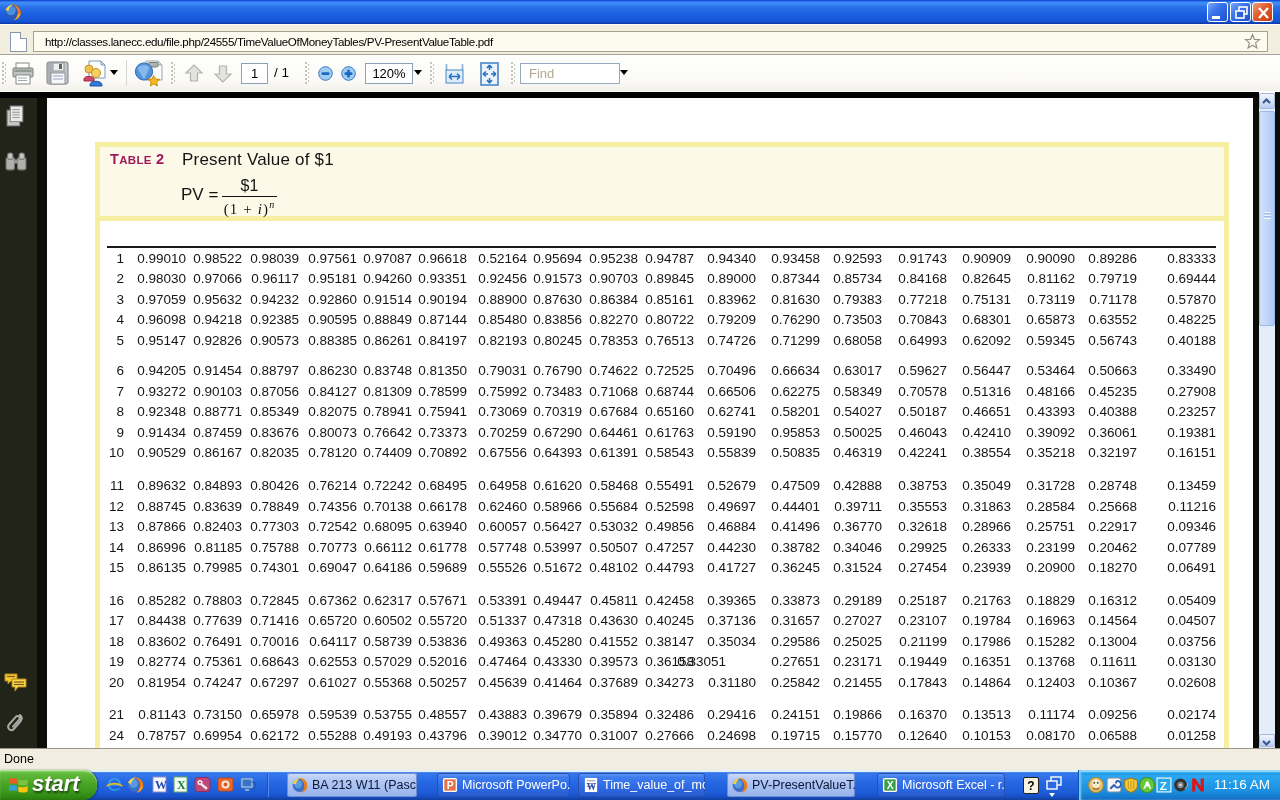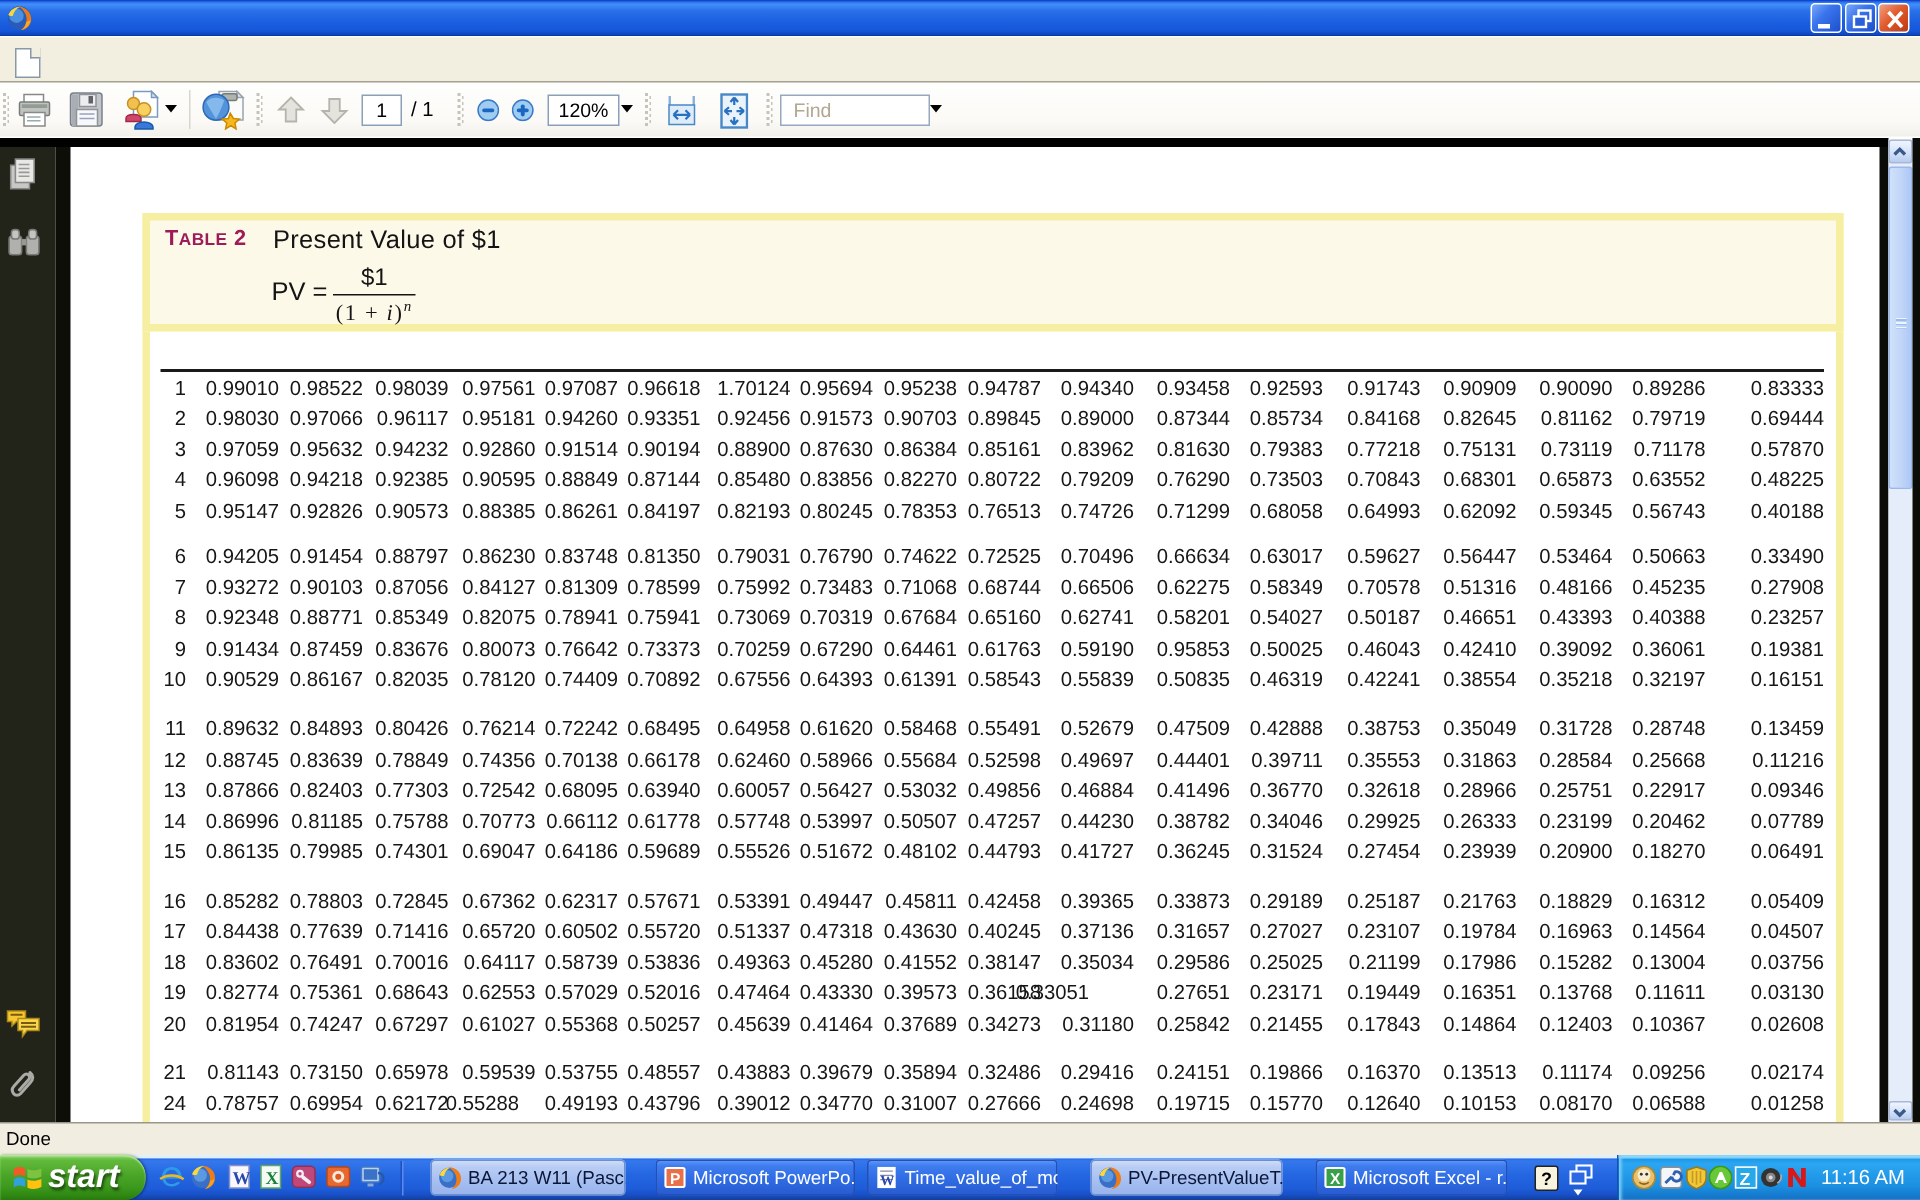--- a/index.html
+++ b/index.html
@@ -119,20 +119,25 @@
     </div>
   <div class="winbtn close" style="left:1252px">
       <svg width="21" height="20">
         <path d="M6 5 L15 15 M15 5 L6 15" stroke="#fff" stroke-width="2.4"></path>
       </svg>
     </div>
 </div>
 
 <div id="urlrow">
   <div id="pageicon"></div>
+  <div id="urlfield">http://classes.lanecc.edu/file.php/24555/TimeValueOfMoneyTables/PV-PresentValueTable.pdf
+    <svg id="star" width="17" height="17" viewBox="0 0 17 17">
+        <path d="M8.5 1.5 L10.4 6.3 L15.5 6.6 L11.6 9.9 L12.9 15 L8.5 12.2 L4.1 15 L5.4 9.9 L1.5 6.6 L6.6 6.3 Z" fill="none" stroke="#98937e" stroke-width="1.2"></path>
+      </svg>
+  </div>
 </div>
 
 <div id="toolbar">
   <div class="grip" style="left:2px"></div>
   <svg class="abs" style="left:12px;top:6px" width="22" height="24" viewBox="0 0 22 24">
     <rect x="4" y="1" width="13" height="6" fill="#fff" stroke="#888"></rect>
     <rect x="1" y="6" width="20" height="9" rx="1" fill="#c0c4c0" stroke="#787c78"></rect>
     <rect x="2.5" y="7.5" width="17" height="2.5" fill="#949a94"></rect>
     <rect x="4" y="13" width="14" height="9" fill="#fff" stroke="#888"></rect>
     <line x1="6" y1="16" x2="15" y2="16" stroke="#9aa"></line>
@@ -260,21 +265,21 @@
     </div>
   <div id="hline"></div>
 <div class="row" style="top:248.9px">
       <b class="c" style="left:84px;width:40px">1</b>
       <b class="c" style="left:130px;width:56px">0.99010</b>
       <b class="c" style="left:186px;width:56px">0.98522</b>
       <b class="c" style="left:243px;width:56px">0.98039</b>
       <b class="c" style="left:301px;width:56px">0.97561</b>
       <b class="c" style="left:356px;width:56px">0.97087</b>
       <b class="c" style="left:411px;width:56px">0.96618</b>
-      <b class="c" style="left:471px;width:56px">1.70124</b>
+      <b class="c" style="left:471px;width:56px">0.52164</b>
       <b class="c" style="left:526px;width:56px">0.95694</b>
       <b class="c" style="left:582px;width:56px">0.95238</b>
       <b class="c" style="left:638px;width:56px">0.94787</b>
       <b class="c" style="left:700px;width:56px">0.94340</b>
       <b class="c" style="left:764px;width:56px">0.93458</b>
       <b class="c" style="left:826px;width:56px">0.92593</b>
       <b class="c" style="left:891px;width:56px">0.91743</b>
       <b class="c" style="left:955px;width:56px">0.90909</b>
       <b class="c" style="left:1019px;width:56px">0.90090</b>
       <b class="c" style="left:1081px;width:56px">0.89286</b>
@@ -698,21 +703,21 @@
       <b class="c" style="left:955px;width:56px">0.13513</b>
       <b class="c" style="left:1019px;width:56px">0.11174</b>
       <b class="c" style="left:1081px;width:56px">0.09256</b>
       <b class="c" style="left:1160px;width:56px">0.02174</b>
     </div>
 <div class="row" style="top:725.6px">
       <b class="c" style="left:84px;width:40px">24</b>
       <b class="c" style="left:130px;width:56px">0.78757</b>
       <b class="c" style="left:186px;width:56px">0.69954</b>
       <b class="c" style="left:243px;width:56px">0.62172</b>
-      <b class="c" style="left:290px;width:56px">0.55288</b>
+      <b class="c" style="left:301px;width:56px">0.55288</b>
       <b class="c" style="left:356px;width:56px">0.49193</b>
       <b class="c" style="left:411px;width:56px">0.43796</b>
       <b class="c" style="left:471px;width:56px">0.39012</b>
       <b class="c" style="left:526px;width:56px">0.34770</b>
       <b class="c" style="left:582px;width:56px">0.31007</b>
       <b class="c" style="left:638px;width:56px">0.27666</b>
       <b class="c" style="left:700px;width:56px">0.24698</b>
       <b class="c" style="left:764px;width:56px">0.19715</b>
       <b class="c" style="left:826px;width:56px">0.15770</b>
       <b class="c" style="left:891px;width:56px">0.12640</b>

